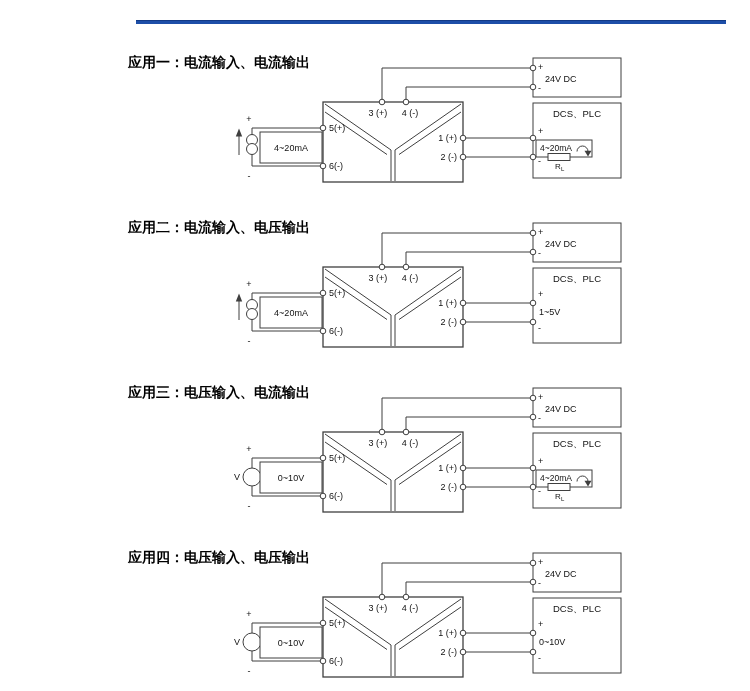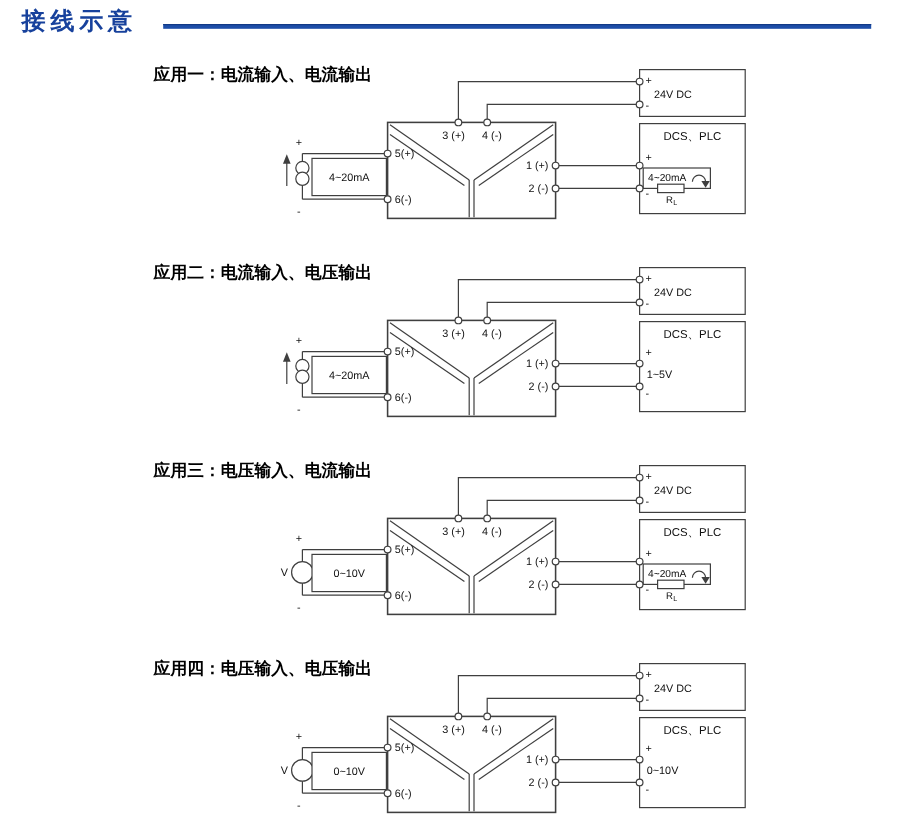--- a/index.html
+++ b/index.html
@@ -20,21 +20,20 @@
   .ah{fill:#3f3f3f;stroke:none;}
   .t9{font-size:9px;} .t95{font-size:9.5px;} .t85{font-size:8.5px;}
   .t8{font-size:8px;} .t6{font-size:6px;}
   .mid{text-anchor:middle;} .end{text-anchor:end;}
 </style>
 </head>
 <body>
 
 <div class="canvas">
 
-  <h1 class="page-title">接线示意</h1>
   <div class="title-rule"></div>
 
   <svg class="diag" style="top:50px" width="750" height="165" viewBox="0 0 750 165">
     <text class="dtitle" x="128" y="17">应用一：电流输入、电流输出</text>
 
     <g>
       <path class="ln" d="M252,78 H323"></path>
         <path class="ln" d="M252,116 H323"></path>
         <path class="ln" d="M252,78 V116"></path>
     </g>

